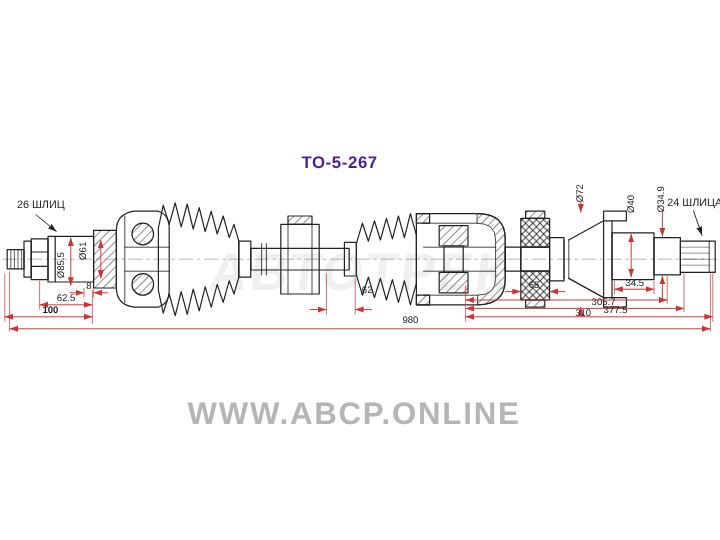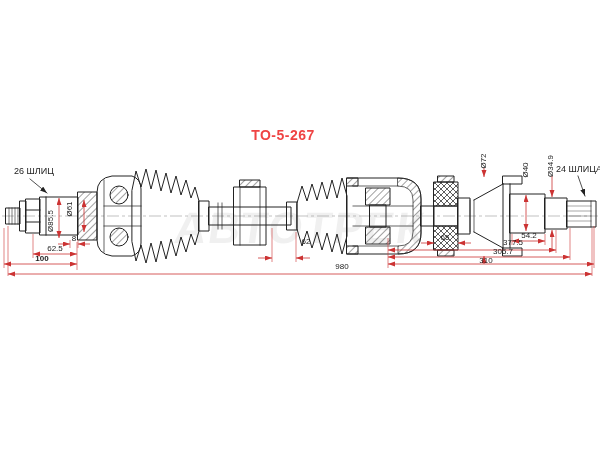--- a/index.html
+++ b/index.html
@@ -3,21 +3,21 @@
 <meta charset="utf-8">
 <style>
   html,body{margin:0;padding:0;background:#fff;}
   #stage{position:relative;width:600px;height:450px;background:#ffffff;overflow:hidden;
          font-family:"Liberation Sans",sans-serif;}
   #stage svg{position:absolute;left:0;top:0;z-index:2;}
   .txt{position:absolute;transform:translate(-50%,-50%);white-space:nowrap;z-index:3;
        color:#1c1c1c;font-size:8px;line-height:1;}
   .txt.rot{transform:translate(-50%,-50%) rotate(-90deg);}
   .lbl{font-size:9px;}
-  .pn{font-size:14px;font-weight:bold;letter-spacing:.5px;color:#ef4444;}
+  .pn{font-size:14px;font-weight:bold;letter-spacing:.5px;color:#4c1d95;}
   .wm-brand{position:absolute;transform:translate(-50%,-50%) skewX(-8deg);z-index:1;
             font-size:44px;font-weight:bold;color:rgba(60,60,60,0.08);letter-spacing:2px;}
   .wm-site{position:absolute;transform:translate(-50%,-50%);z-index:3;
            font-size:26px;font-weight:600;letter-spacing:1.5px;color:#b5b5b5;}
 </style>
 </head>
 <body>
 
 <div id="stage">
 
@@ -145,18 +145,19 @@
   <div class="txt rot" style="left:70px;top:209px;">Ø61</div>
   <div class="txt" style="left:74px;top:239px;">8</div>
   <div class="txt" style="left:55px;top:249px;">62.5</div>
   <div class="txt" style="left:42px;top:259px;font-weight:bold;">100</div>
   <div class="txt" style="left:284px;top:242px;padding-left:44px;">62</div>
   <div class="txt" style="left:297px;top:267px;margin-left:45px;">980</div>
   <div class="txt" style="left:445px;top:238px;">65</div>
   <div class="txt rot" style="left:484px;top:161px;">Ø72</div>
   <div class="txt rot" style="left:526px;top:170px;">Ø40</div>
   <div class="txt rot" style="left:551px;top:166px;">Ø34.9</div>
-  <div class="txt" style="left:529px;top:236px;">54.2</div>
+  <div class="txt" style="left:529px;top:236px;">34.5</div>
   <div class="txt" style="left:486px;top:245px;margin-top:16px;">310</div>
   <div class="txt" style="left:503px;top:252px;">305.7</div>
-  <div class="txt" style="left:513px;top:243px;">377.5</div>
+  <div class="txt" style="left:513px;top:259px;">377.5</div>
 
+  <div class="wm-site" style="left:295px;top:345px;">WWW.ABCP.ONLINE</div>
 </div>
 
 </body></html>

